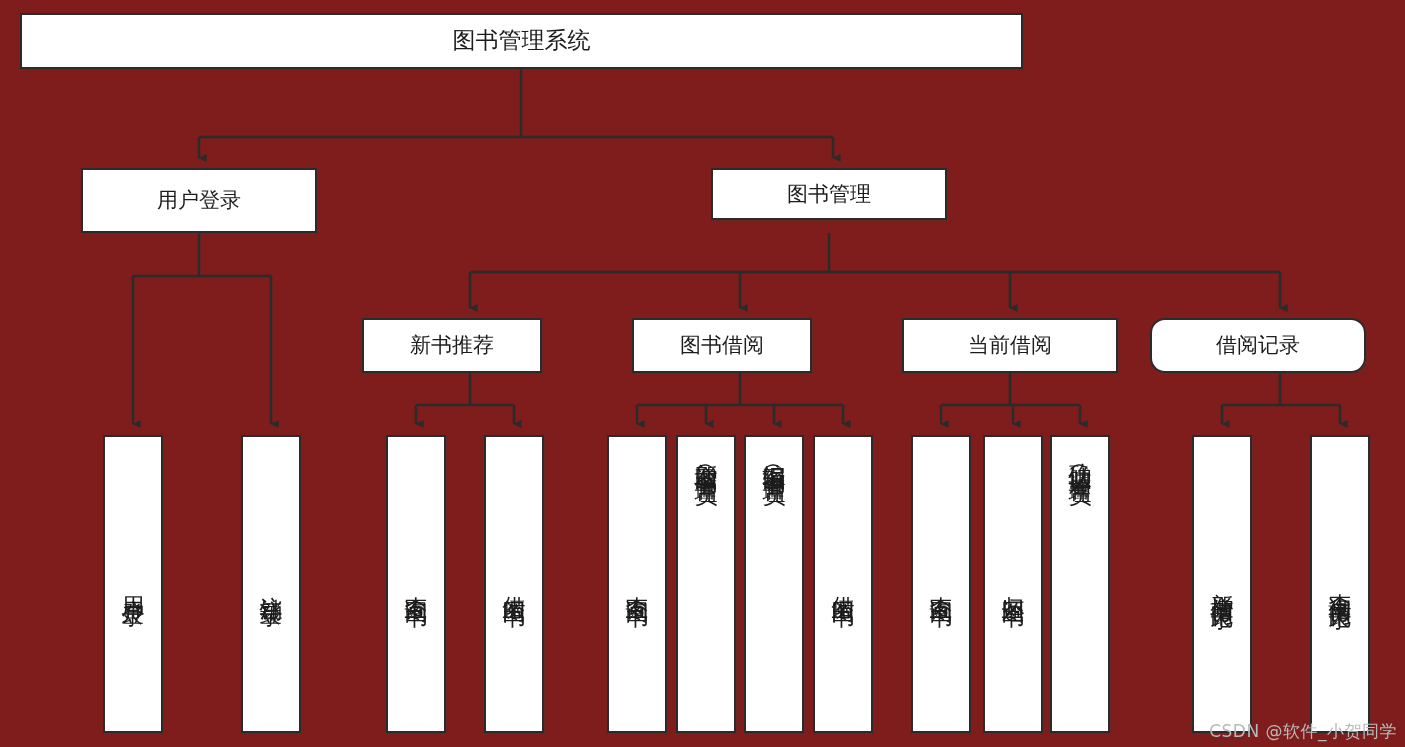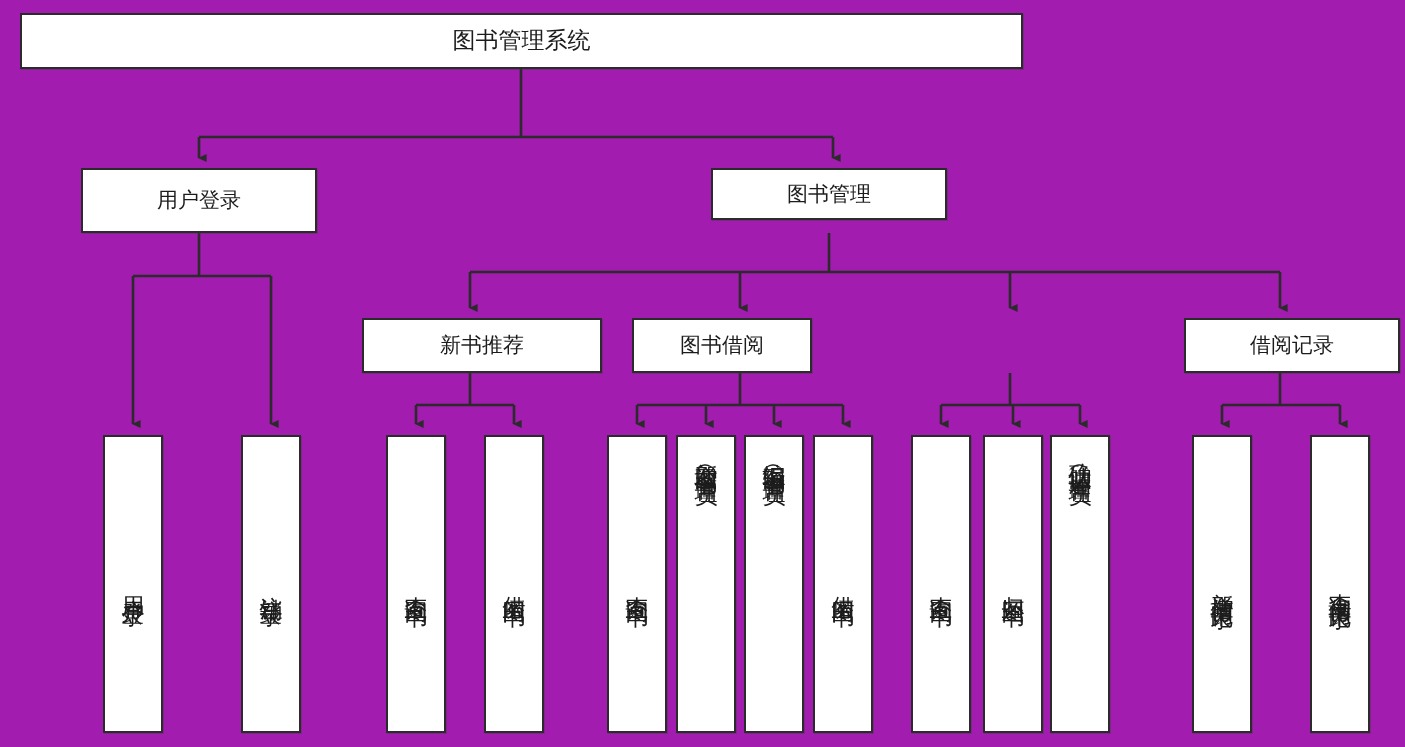--- a/index.html
+++ b/index.html
@@ -10,21 +10,21 @@
   body {
     width: 1405px;
     height: 747px;
     font-family: "DejaVu Sans", "Liberation Sans", sans-serif;
     overflow: hidden;
   }
   #diagram-root {
     position: relative;
     width: 1405px;
     height: 747px;
-    background: #a21caf;
+    background: #7f1d1d;
   }
   svg.edge-layer {
     position: absolute;
     top: 0; left: 0;
     width: 1405px;
     height: 747px;
     pointer-events: none;
   }
   .node {
     position: absolute;
@@ -133,27 +133,30 @@
     <span class="node-label">图书管理系统</span>
   </div>
 
   <div class="node horiz" style="left: 81px; top: 168px; width: 236px; height: 65px;">
     <span class="node-label">用户登录</span>
   </div>
   <div class="node horiz" style="left: 711px; top: 168px; width: 236px; height: 52px;">
     <span class="node-label">图书管理</span>
   </div>
 
-  <div class="node horiz" style="left: 362px; top: 318px; width: 240px; height: 55px;">
+  <div class="node horiz" style="left: 362px; top: 318px; width: 180px; height: 55px;">
     <span class="node-label">新书推荐</span>
   </div>
   <div class="node horiz" style="left: 632px; top: 318px; width: 180px; height: 55px;">
     <span class="node-label">图书借阅</span>
   </div>
-  <div class="node horiz" style="left: 1184px; top: 318px; width: 216px; height: 55px;">
+  <div class="node horiz" style="left: 902px; top: 318px; width: 216px; height: 55px;">
+    <span class="node-label">当前借阅</span>
+  </div>
+  <div class="node horiz" style="left: 1150px; top: 318px; width: 216px; height: 55px; border-radius: 15px;">
     <span class="node-label">借阅记录</span>
   </div>
 
   <div class="node vert centered" style="left: 103px; top: 435px; width: 60px; height: 298px;">
     <span class="node-label">用户登录</span>
   </div>
   <div class="node vert centered" style="left: 241px; top: 435px; width: 60px; height: 298px;">
     <span class="node-label">注销登录</span>
   </div>
   <div class="node vert centered" style="left: 386px; top: 435px; width: 60px; height: 298px;">
@@ -183,14 +186,15 @@
   <div class="node vert" style="left: 1050px; top: 435px; width: 60px; height: 298px;">
     <span class="node-label">确认归还（管理员）</span>
   </div>
   <div class="node vert centered" style="left: 1192px; top: 435px; width: 60px; height: 298px;">
     <span class="node-label">新增借阅记录</span>
   </div>
   <div class="node vert centered" style="left: 1310px; top: 435px; width: 60px; height: 298px;">
     <span class="node-label">查询借阅记录</span>
   </div>
 
+  <div class="watermark">CSDN @软件_小贺同学</div>
 
 </div>
 
 </body></html>

